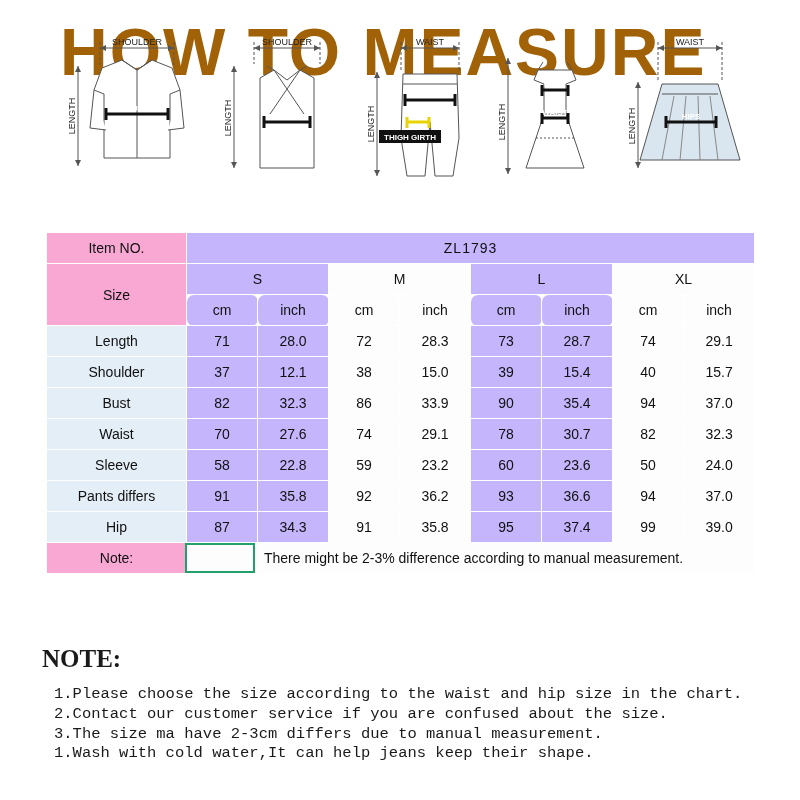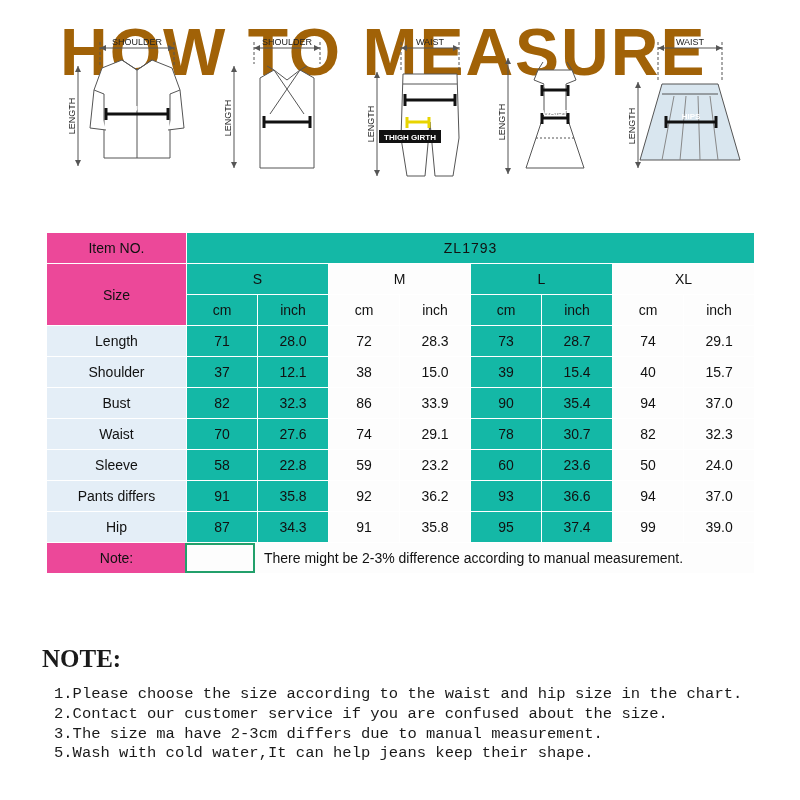--- a/index.html
+++ b/index.html
@@ -57,22 +57,22 @@
   }
   table.size-table td {
     border: 1px solid #ffffff;
     text-align: center;
     vertical-align: middle;
     font-size: 14px;
     color: #111;
     padding: 0;
     height: 30px;
   }
-  .hdr-blue { background: #ec4899; }
-  .cell-blue-light { background: #14b8a6; }
+  .hdr-blue { background: #f9a8d4; }
+  .cell-blue-light { background: #c4b5fd; }
   .cell-white { background: #fdfdfd; }
   .label-cell {
     background: #e4eef7;
     font-size: 15px;
   }
   .item-no {
     height: 56px;
     font-size: 16px;
   }
   .item-val {
@@ -82,21 +82,21 @@
     letter-spacing: 1px;
   }
   .size-label {
     height: 58px;
     font-size: 15px;
   }
   .size-name {
     font-size: 20px;
     height: 34px;
   }
-  .unit-row td { height: 24px; font-size: 12px; }
+  .unit-row td { height: 24px; font-size: 12px; border-radius: 7px; }
   .data-row td { height: 30px; font-size: 14px; }
   .note-row td { height: 32px; }
   .note-text {
     text-align: right;
     padding-left: 6px !important;
     font-size: 13.5px;
   }
   .note-label-box {
     position: relative;
   }
@@ -419,15 +419,15 @@
 </div>
 
 <div class="bottom-note">
   <div class="note-title">
     <span>NOTE</span><span>:</span>
   </div>
   <div class="note-list">
     <div>1.Please choose the size according to the waist and hip size  in the chart.</div>
     <div>2.Contact our customer service if you are confused about the size.</div>
     <div>3.The size ma have 2-3cm differs due to manual measurement.</div>
-    <div>5.Wash with cold water,It can help jeans keep their shape.</div>
+    <div>1.Wash with cold water,It can help jeans keep their shape.</div>
   </div>
 </div>
 
 </body></html>

